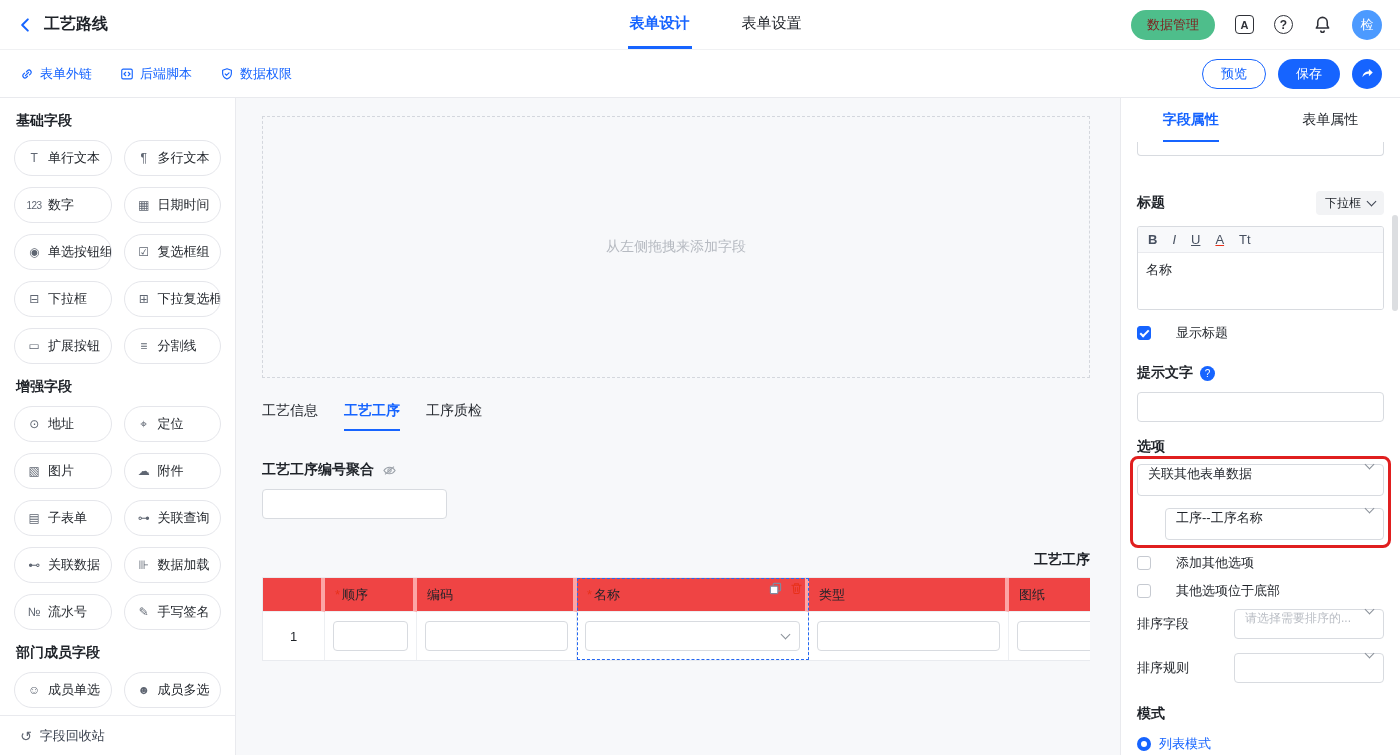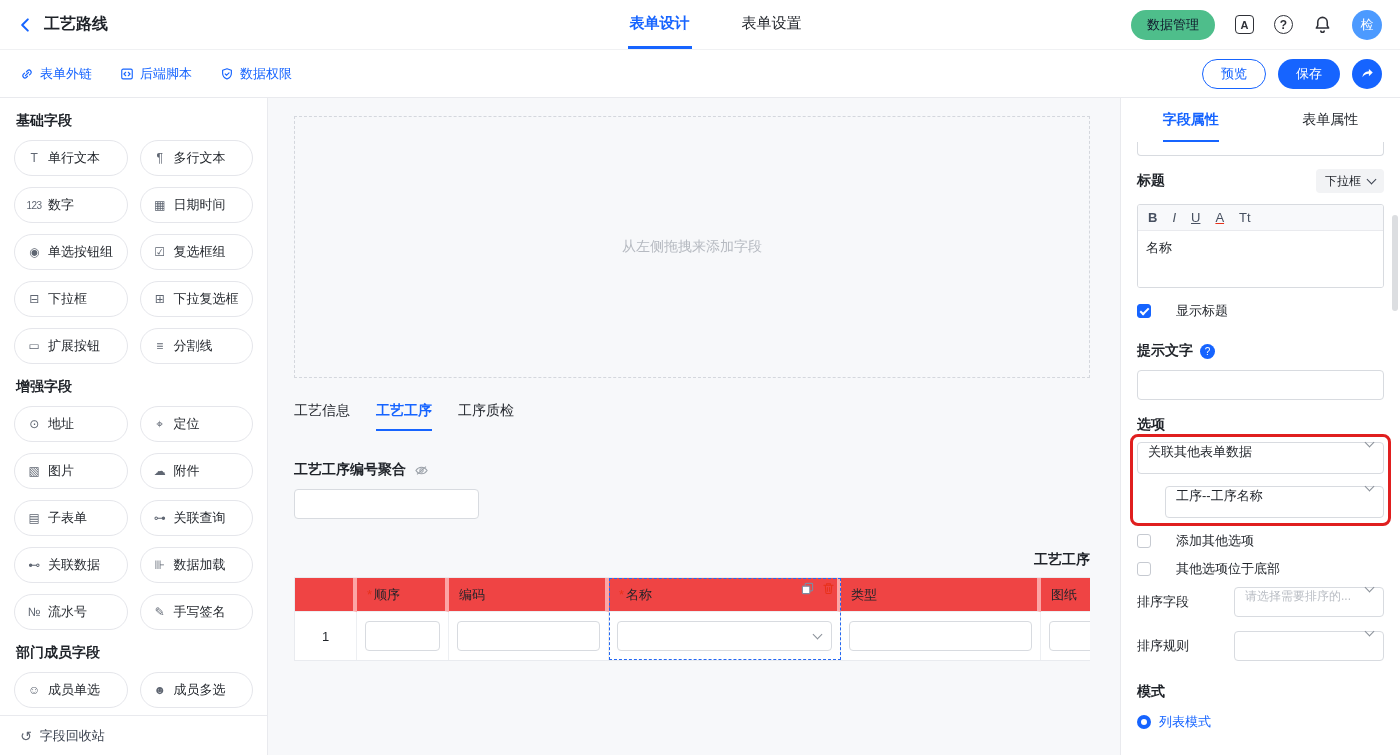--- a/index.html
+++ b/index.html
@@ -7,41 +7,41 @@
   .app { position:relative; width:1400px; height:755px; overflow:hidden; background:#fff; color:#1f2329; }
 
   
   .topbar { position:absolute; top:0; left:0; right:0; height:50px; display:flex; align-items:center; background:#fff; border-bottom:1px solid #f0f1f3; z-index:10; }
   .topbar-left { display:flex; align-items:center; gap:10px; padding-left:16px; width:300px; }
   .page-title { font-size:16px; font-weight:700; }
   .topbar-center { flex:1; display:flex; justify-content:center; gap:48px; height:100%; }
   .htab { display:flex; align-items:center; height:100%; font-size:15px; color:#1f2329; cursor:pointer; border-bottom:3px solid transparent; padding:0 2px; }
   .htab.active { color:#1664ff; border-bottom-color:#1664ff; font-weight:600; }
   .topbar-right { display:flex; align-items:center; gap:20px; padding-right:18px; }
-  .pill-green { height:30px; padding:0 16px; border:none; border-radius:16px; background:#4ebe8b; color:#0f172a; font-size:13px; display:flex; align-items:center; cursor:pointer; }
+  .pill-green { height:30px; padding:0 16px; border:none; border-radius:16px; background:#4ebe8b; color:#7f1d1d; font-size:13px; display:flex; align-items:center; cursor:pointer; }
   .icon-btn { display:flex; align-items:center; justify-content:center; color:#2f3138; cursor:pointer; }
   .translate-box { width:19px; height:19px; border:1.6px solid #2f3138; border-radius:4px; font-size:11px; font-weight:700; display:flex; align-items:center; justify-content:center; }
   .help-circle { width:19px; height:19px; border:1.6px solid #2f3138; border-radius:50%; font-size:12px; font-weight:600; display:flex; align-items:center; justify-content:center; }
   .avatar { width:30px; height:30px; border-radius:50%; background:#4c9aff; color:#fff; font-size:13px; display:flex; align-items:center; justify-content:center; cursor:pointer; }
 
   
   .subbar { position:absolute; top:50px; left:0; right:0; height:48px; display:flex; align-items:center; background:#fff; border-bottom:1px solid #e9eaee; z-index:9; }
   .subbar-left { display:flex; gap:28px; padding-left:20px; flex:1; }
   .toollink { display:flex; align-items:center; gap:6px; color:#1664ff; font-size:13px; cursor:pointer; }
   .toollink svg { display:block; }
   .subbar-right { display:flex; align-items:center; gap:12px; padding-right:18px; }
   .btn-outline { height:30px; padding:0 18px; border-radius:16px; border:1px solid #1664ff; color:#1664ff; background:#fff; font-size:13px; display:flex; align-items:center; cursor:pointer; }
   .btn-primary { height:30px; padding:0 18px; border-radius:16px; border:none; background:#1664ff; color:#fff; font-size:13px; display:flex; align-items:center; cursor:pointer; }
   .btn-circle { width:30px; height:30px; border-radius:50%; background:#1664ff; border:none; display:flex; align-items:center; justify-content:center; cursor:pointer; }
 
   
   .main { position:absolute; top:98px; left:0; right:0; bottom:0; display:flex; }
 
   
-  .sidebar { width:268px; background:#fff; border-right:1px solid #e9eaee; position:relative; overflow:hidden; flex:none; }
+  .sidebar { width:236px; background:#fff; border-right:1px solid #e9eaee; position:relative; overflow:hidden; flex:none; }
   .sb-scroll { padding:14px 14px 50px; }
   .sb-title { font-size:14px; font-weight:700; margin:14px 2px 10px; }
   .sb-title:first-child { margin-top:0; }
   .sb-grid { display:grid; grid-template-columns:1fr 1fr; gap:11px 12px; }
   .field-btn { height:36px; border:1px solid #e5e6eb; border-radius:18px; background:#fff; display:flex; align-items:center; gap:6px; padding:0 6px 0 11px; font-size:13px; color:#1f2329; cursor:grab; white-space:nowrap; overflow:hidden; }
   .field-btn .ic { color:#5f6672; font-size:12px; min-width:16px; text-align:center; flex:none; letter-spacing:-0.5px; }
   .sb-footer { position:absolute; bottom:0; left:0; right:0; height:40px; background:#fff; border-top:1px solid #e9eaee; display:flex; align-items:center; gap:8px; padding:0 20px; font-size:13px; color:#3c4350; cursor:pointer; }
   .sb-footer .ic { color:#5f6672; font-size:14px; }
 
   
@@ -76,21 +76,21 @@
   
   .panel { width:280px; background:#fff; border-left:1px solid #e9eaee; position:relative; flex:none; }
   .panel-tabs { display:flex; height:44px; }
   .panel-tab { flex:1; display:flex; align-items:center; justify-content:center; font-size:14px; cursor:pointer; position:relative; color:#1f2329; }
   .panel-tab.active { color:#1664ff; font-weight:600; }
   .panel-tab.active::after { content:""; position:absolute; bottom:0; left:50%; transform:translateX(-50%); width:56px; height:2px; background:#1664ff; }
   .panel-body { padding:0 16px; position:relative; }
   .partial-input { height:14px; border:1px solid #d8dbe0; border-top:none; border-radius:0 0 4px 4px; }
   .row { display:flex; align-items:center; }
   .between { justify-content:space-between; }
-  .title-row { margin-top:12px; height:26px; }
+  .title-row { margin-top:34px; height:26px; }
   .plabel { font-size:14px; color:#1f2329; }
   .plabel.strong { font-weight:700; }
   .widget-chip { height:24px; background:#f2f3f5; border-radius:4px; display:flex; align-items:center; gap:7px; padding:0 9px; font-size:12px; cursor:pointer; }
   .editor { margin-top:10px; border:1px solid #d8dbe0; border-radius:3px; overflow:hidden; }
   .editor-toolbar { height:26px; background:#f8f9fb; border-bottom:1px solid #e9eaee; display:flex; align-items:center; gap:15px; padding:0 10px; font-size:13px; color:#475060; }
   .ebtn { cursor:pointer; }
   .ebtn:nth-child(1) { font-weight:700; }
   .ebtn:nth-child(2) { font-style:italic; }
   .ebtn:nth-child(3) { text-decoration:underline; }
   .ebtn:nth-child(4) { text-decoration:underline; text-decoration-color:#e8311a; }

